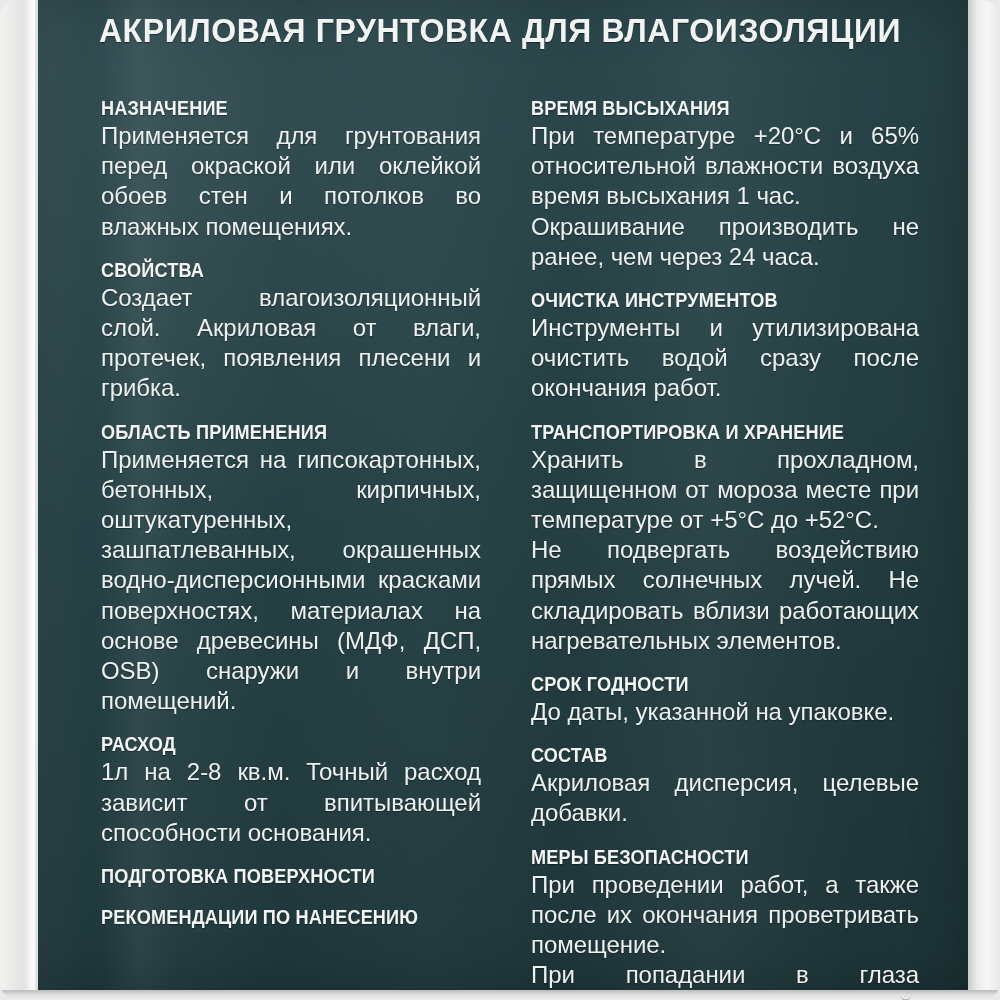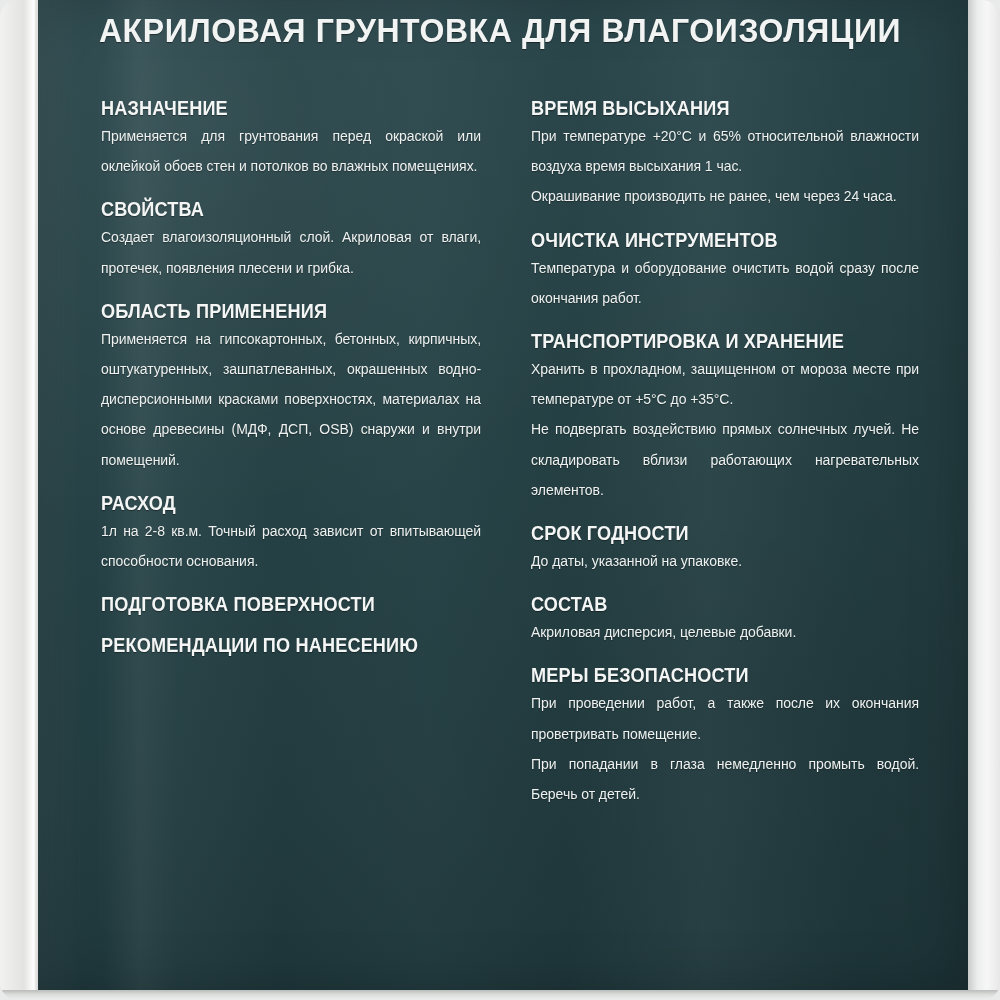--- a/index.html
+++ b/index.html
@@ -130,21 +130,21 @@
     letter-spacing: 0.15px;
     transform: scaleX(0.93);
     transform-origin: left center;
     text-shadow: 0 1px 1px rgba(0,0,0,0.4);
     white-space: nowrap;
   }
 
   p.body {
     margin: 0;
     color: #eef1f0;
-    font-size: 14px;
+    font-size: 24px;
     line-height: 30.2px;
     text-align: justify;
     text-justify: inter-word;
     letter-spacing: -0.05px;
     text-shadow: 0 1px 1px rgba(0,0,0,0.35);
     hyphens: manual;
   }
   p.body + p.body { margin-top: 0; }
 </style>
 </head>
@@ -187,25 +187,25 @@
           </div>
         </div>
       <div class="col right" id="col-right">
           <div class="sec">
             <h2 class="head">ВРЕМЯ ВЫСЫХАНИЯ</h2>
             <p class="body">При температуре +20°C и 65% относительной влажности воздуха время высыхания 1 час.</p>
             <p class="body">Окрашивание производить не ранее, чем через 24 часа.</p>
           </div>
           <div class="sec">
             <h2 class="head">ОЧИСТКА ИНСТРУМЕНТОВ</h2>
-            <p class="body">Температура и оборудование очистить водой сразу после окончания работ.</p>
+            <p class="body">Инструменты и утилизирована очистить водой сразу после окончания работ.</p>
           </div>
           <div class="sec">
             <h2 class="head">ТРАНСПОРТИРОВКА И ХРАНЕНИЕ</h2>
-            <p class="body">Хранить в прохладном, защищенном от мороза месте при температуре от +5°C до +35°C.</p>
+            <p class="body">Хранить в прохладном, защищенном от мороза месте при температуре от +5°C до +52°C.</p>
             <p class="body">Не подвергать воздействию прямых солнечных лучей. Не складировать вблизи работающих нагревательных элементов.</p>
           </div>
           <div class="sec">
             <h2 class="head">СРОК ГОДНОСТИ</h2>
             <p class="body">До даты, указанной на упаковке.</p>
           </div>
           <div class="sec">
             <h2 class="head">СОСТАВ</h2>
             <p class="body">Акриловая дисперсия, целевые добавки.</p>
           </div>

